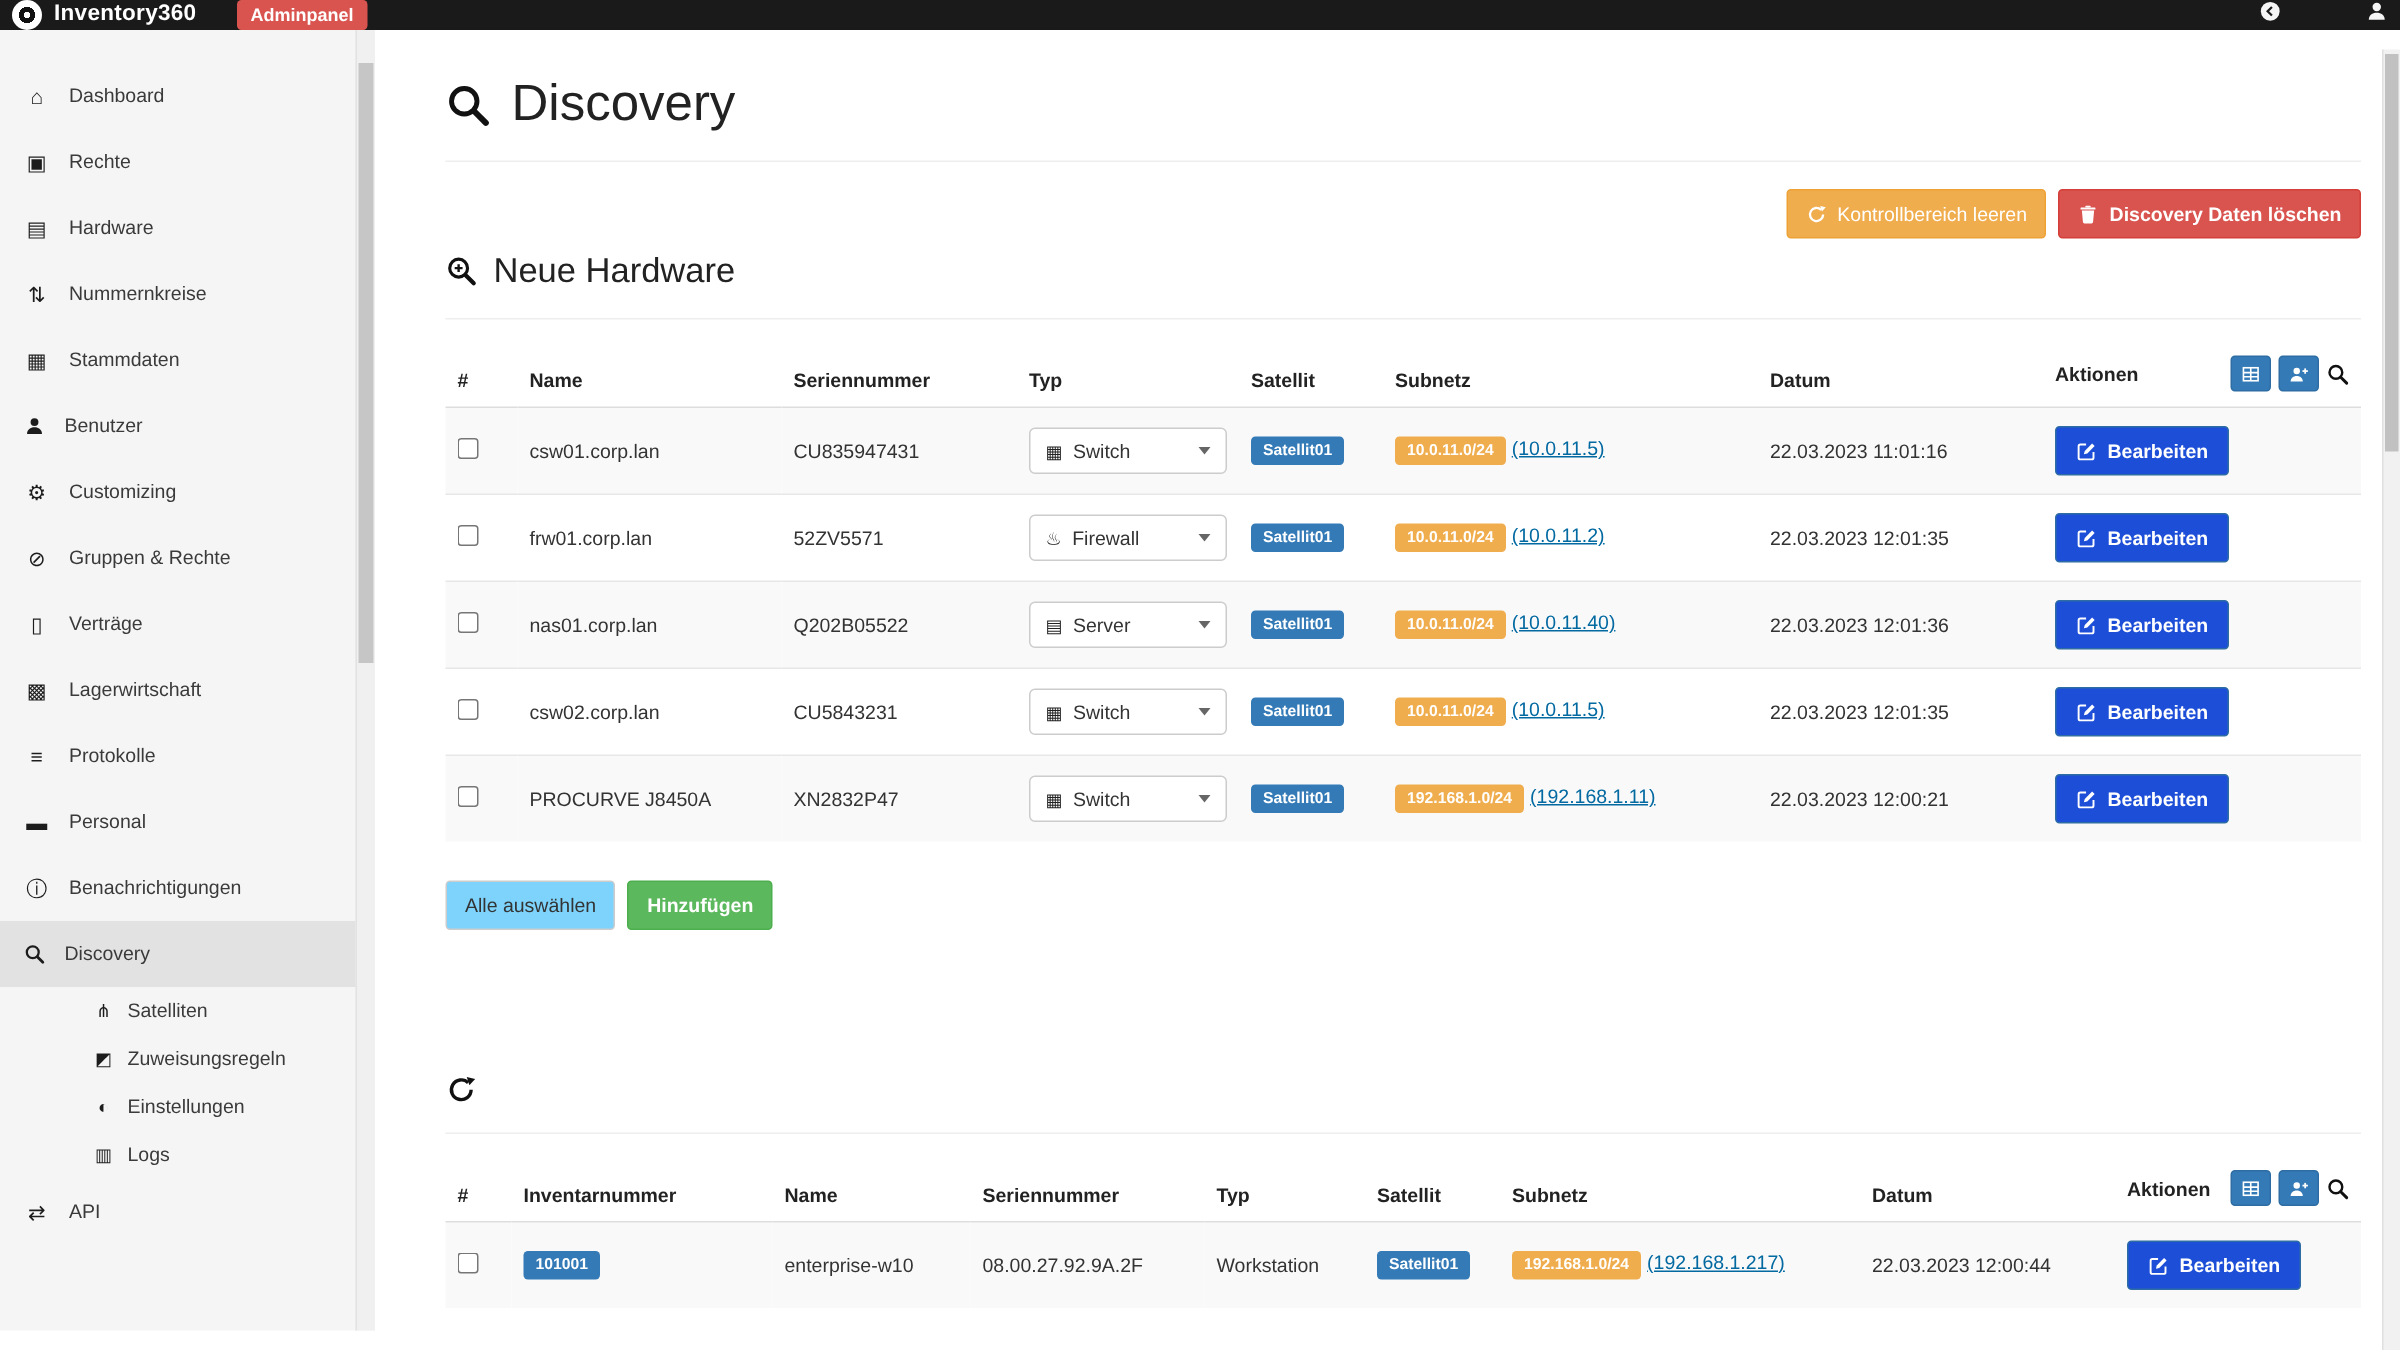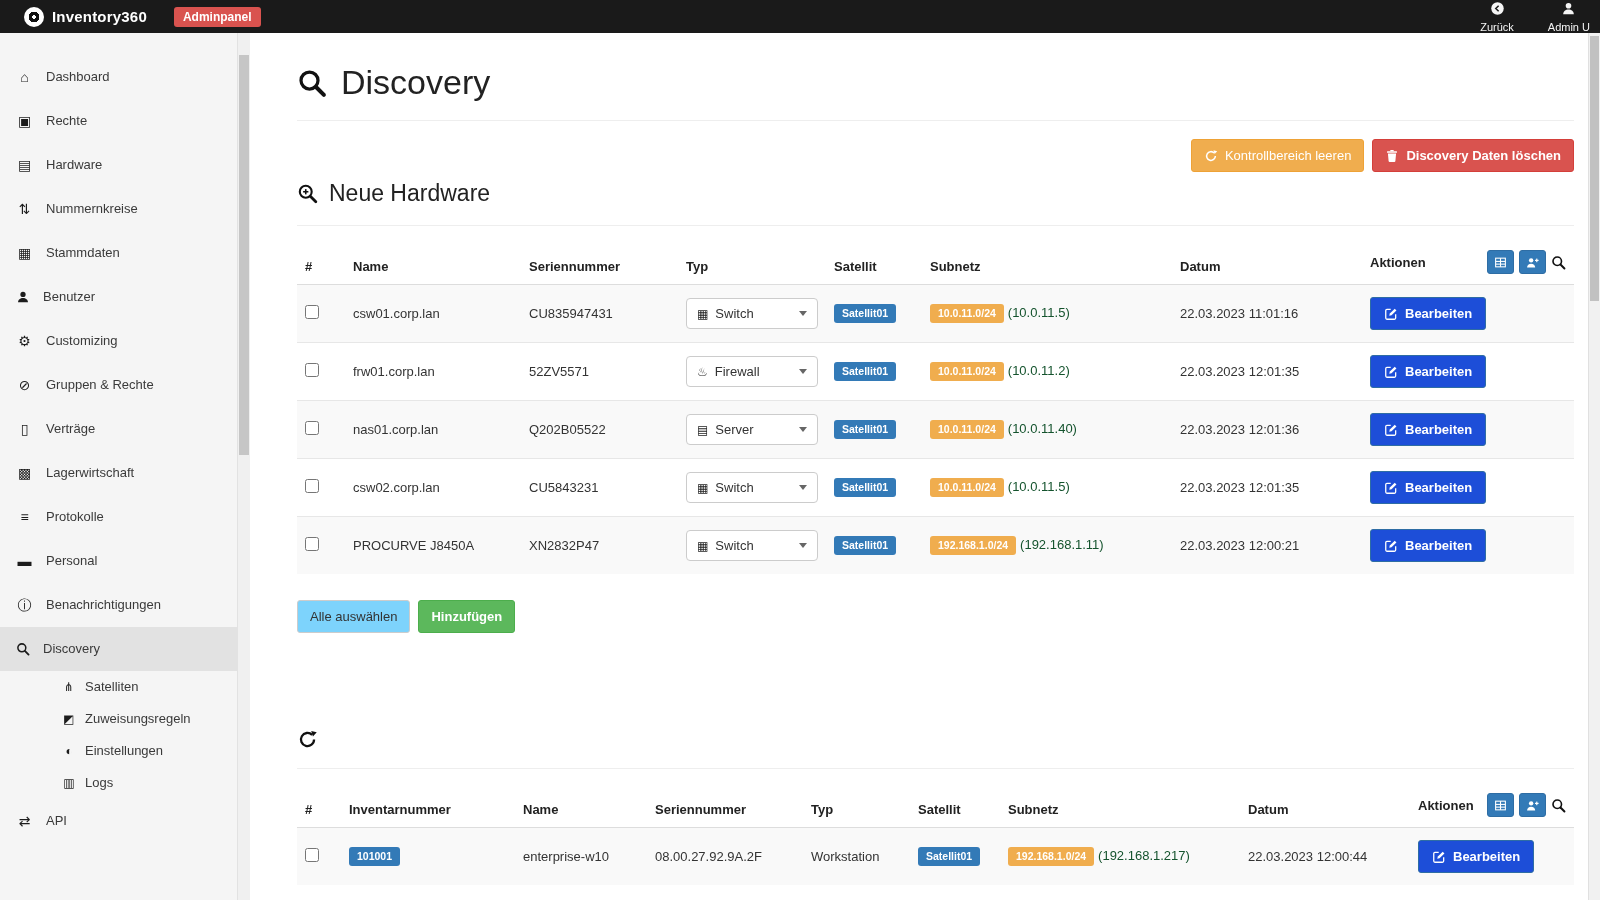--- a/index.html
+++ b/index.html
@@ -4,22 +4,22 @@
 <style>
   * { box-sizing: border-box; margin: 0; padding: 0; }
   html,body { width:1600px; height:900px; overflow:hidden; }
   body {
     font-family: "Liberation Sans", "DejaVu Sans", sans-serif;
     font-size: 13px; color: #333; background: #fff; position: relative;
   }
 
   
   .topbar {
-    height: 33px; background: #1a1a1a; color: #fff;
-    display: flex; align-items: center; padding: 0 24px; gap: 8px;
+    height: 20px; background: #1a1a1a; color: #fff;
+    display: flex; align-items: flex-start; padding: 0 8px; gap: 8px;
     overflow: hidden; white-space: nowrap;
   }
   .logo {
     width: 20px; height: 20px; border-radius: 50%;
     background: radial-gradient(circle at 50% 50%, #fff 0 2px, #111 2px 5.5px, #fff 5.5px 10px);
     flex: 0 0 auto;
   }
   .brand { font-weight: bold; font-size: 15px; letter-spacing: .2px; }
   .admin-badge {
     background: #d9534f; color: #fff; font-weight: bold; font-size: 12px;
@@ -109,21 +109,21 @@
     width: 0; height: 0; border-left: 4px solid transparent; border-right: 4px solid transparent;
     border-top: 5px solid #666;
   }
 
   .badge {
     display: inline-block; color: #fff; font-weight: bold; font-size: 10.5px;
     padding: 4px 8px; border-radius: 3px; line-height: 11px; white-space: nowrap;
   }
   .badge-blue { background: #337ab7; }
   .badge-orange { background: #f0ad4e; }
-  .ip { color: #14532d; margin-left: 4px; }
+  .ip { color: #0369a1; margin-left: 4px; text-decoration: underline; }
 
   .btn-edit { padding: 7px 13px; }
   .table-footer-row { display: flex; gap: 8px; margin-top: 26px; }
 
   .section-gap { height: 88px; }
 
   
   .page-scrollbar {
     position: absolute; top: 33px; right: 0; width: 12px; height: 867px;
     background: #f1f1f1; border-left: 1px solid #e0e0e0;

